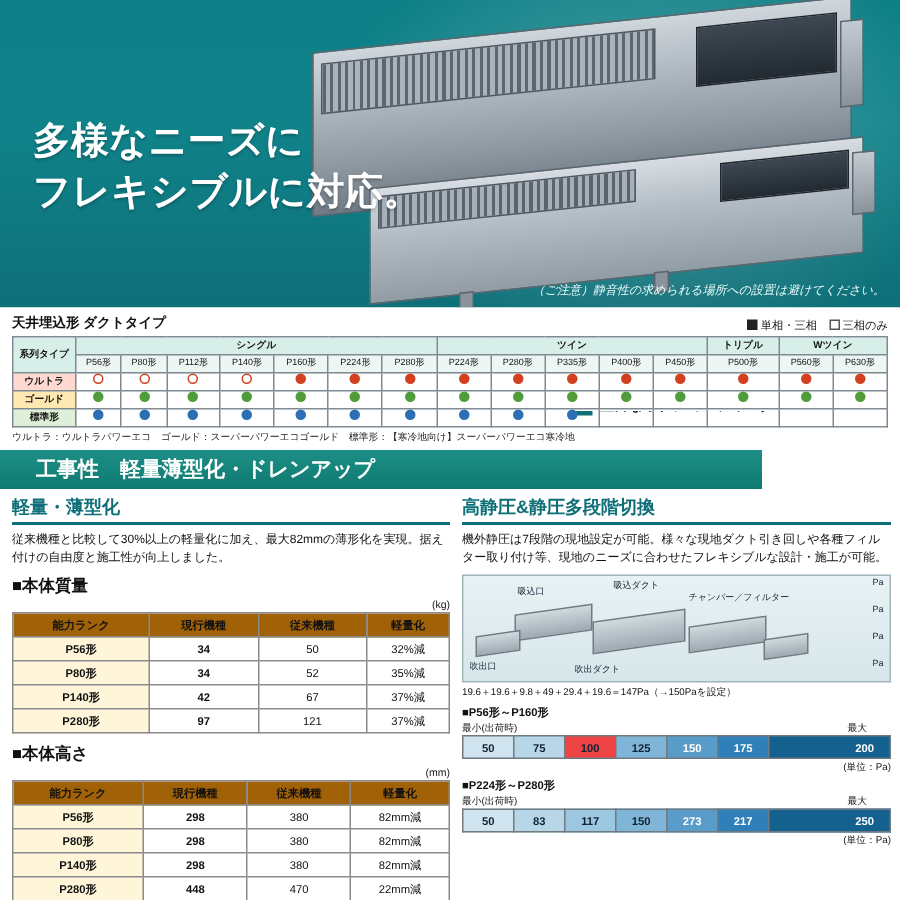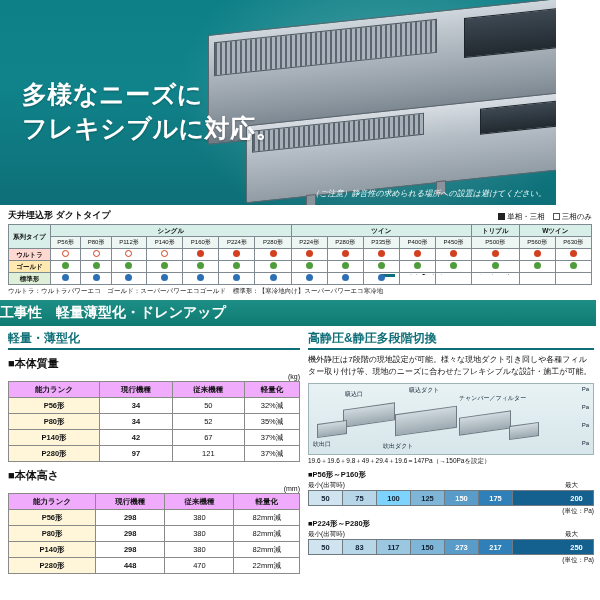--- a/index.html
+++ b/index.html
@@ -10,21 +10,21 @@
     font-family:"Liberation Sans", sans-serif;
     font-size:9px;
     color:#111;
     overflow:hidden;
   }
   .page { position:relative; width:600px; height:600px; }
 
   
   .hero {
     position:relative;
-    width:556px; height:205px;
+    width:600px; height:205px;
     background:linear-gradient(180deg,#0d7f86 0%, #10838a 40%, #0e6f78 100%);
     overflow:hidden;
   }
   .hero .glow {
     position:absolute; right:-40px; top:-60px;
     width:420px; height:300px;
     background:radial-gradient(ellipse at center, rgba(255,255,255,0.25) 0%, rgba(255,255,255,0) 70%);
   }
   .hero-title {
     position:absolute; left:22px; top:78px;
@@ -98,45 +98,45 @@
   .lab-ko    { background:#dff0d8; }
   .dot { display:inline-block; width:7px; height:7px; border-radius:50%; }
   .dot-o { border:1.4px solid #d2401f; }
   .dot-r { background:#d2401f; }
   .dot-g { background:#4f9d3a; }
   .dot-b { background:#2d6fb5; }
   .caption-line { font-size:6.5px; margin-top:2px; color:#222; }
 
   
   .greenbar {
-    position:absolute; left:0; top:300px; width:596px; height:26px;
+    position:absolute; left:0; top:300px; width:508px; height:26px;
     background:linear-gradient(180deg,#1d8f86,#0f7a72);
     color:#fff; font-size:14px; font-weight:bold;
-    display:flex; align-items:center; gap:14px; padding-left:0;
+    display:flex; align-items:center; gap:14px; padding-left:24px;
   }
 
   
   .cols { position:absolute; left:0; top:330px; width:600px; height:268px; }
   .col-l { position:absolute; left:8px; top:0; width:292px; }
   .col-r { position:absolute; left:308px; top:0; width:286px; }
 
   h2.sec {
     font-size:12px; font-weight:bold; color:#0e6f78; margin:0 0 4px 0;
     border-bottom:2px solid #0e6f78; padding-bottom:1px;
   }
   p.lead { font-size:8px; line-height:1.45; margin:0 0 6px 0; }
 
   h3.sub { font-size:11px; font-weight:bold; margin:6px 0 2px 0; }
   .unit-r { font-size:7px; text-align:right; margin:0 0 1px 0; }
 
   table.wt { border-collapse:collapse; width:100%; font-size:7.5px; }
   table.wt th, table.wt td {
     border:0.6px solid #8a8a8a; text-align:center; height:15px; line-height:15px; padding:0;
   }
-  table.wt th { background:#f0abfc; font-weight:bold; font-size:7.5px; }
+  table.wt th { background:#a16207; font-weight:bold; font-size:7.5px; }
   table.wt td.key { background:#fff6da; font-weight:bold; }
   table.wt td.bold { font-weight:bold; }
 
   
   .dx-title { font-size:7.5px; font-weight:bold; margin:2px 0 2px 0; line-height:1.3; }
   .duct-fig {
     position:relative; width:100%; height:72px;
     background:linear-gradient(180deg,#e8f2f4,#d7e6ea);
     border:0.6px solid #9fb3b8;
   }
@@ -300,20 +300,21 @@
 
   <div class="greenbar">
     <span>工事性</span>
     <span>軽量薄型化・ドレンアップ</span>
   </div>
 
   <div class="cols">
 
     <div class="col-l">
       <h2 class="sec">軽量・薄型化</h2>
+      <p class="lead">従来機種と比較して30%以上の軽量化に加え、最大82mmの薄形化を実現。据え付けの自由度と施工性が向上しました。</p>
 
       <h3 class="sub">■本体質量</h3>
       <div class="unit-r">(kg)</div>
       <table class="wt">
         <tbody>
             <tr>
           <th>能力ランク</th>
           <th>現行機種</th>
           <th>従来機種</th>
           <th>軽量化</th>
@@ -409,21 +410,21 @@
       <div class="formula">19.6＋19.6＋9.8＋49＋29.4＋19.6＝147Pa（→150Paを設定）</div>
 
       <div class="bar-title">■P56形～P160形</div>
       <div class="minmax">
         <span>最小(出荷時)</span>
         <span style="margin-right:16px;">最大</span>
       </div>
       <div class="bar-row">
         <div class="cell" style="background:#cfe4ef;color:#123;">50</div>
         <div class="cell" style="background:#b7d6e8;color:#123;">75</div>
-        <div class="cell" style="background:#7dd3fc;color:#123;">100</div>
+        <div class="cell" style="background:#ef4444;color:#123;">100</div>
         <div class="cell" style="background:#7fb5d6;color:#123;">125</div>
         <div class="cell" style="background:#5a9cc9;">150</div>
         <div class="cell" style="background:#2f7fb8;">175</div>
         <div class="cell" style="background:#14608f;">200</div>
       </div>
       <div class="unit-pa">(単位：Pa)</div>
 
       <div class="bar-title">■P224形～P280形</div>
       <div class="minmax">
         <span>最小(出荷時)</span>

